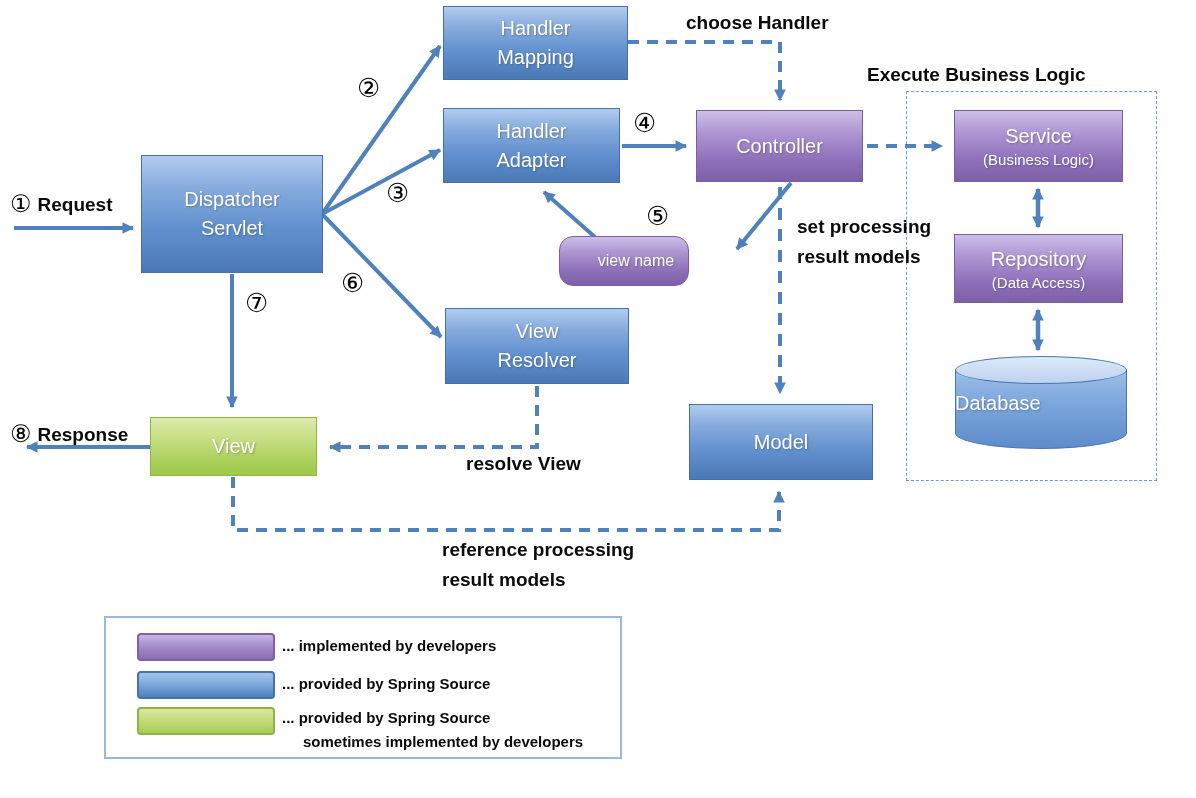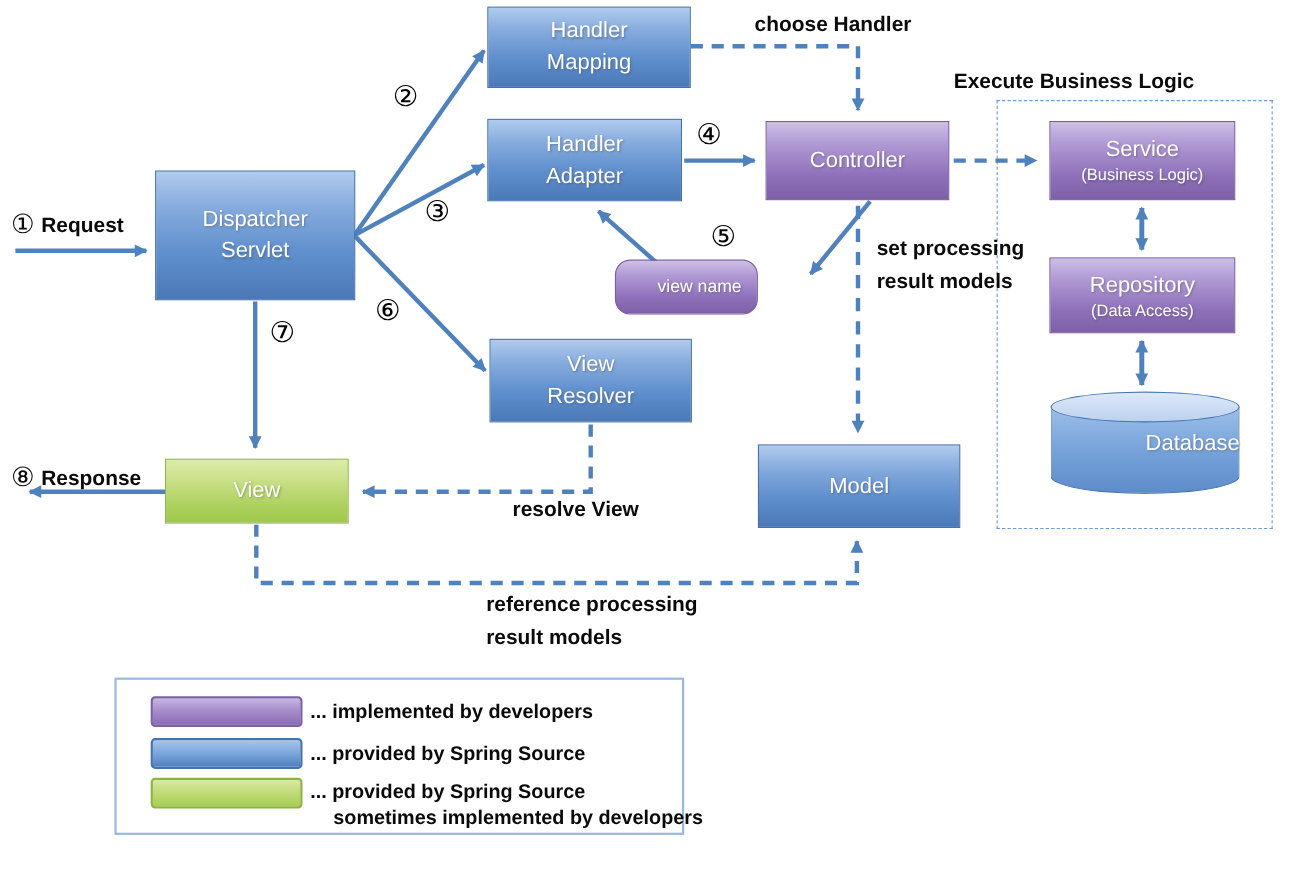--- a/index.html
+++ b/index.html
@@ -40,21 +40,21 @@
     border-radius:0 0 50% 50% / 0 0 16px 16px;
     box-sizing:border-box;
   }
   .cyl-top{
     position:absolute;left:0;right:0;top:0;height:28px;
     background:linear-gradient(180deg,#dde9f8 0%,#bdd1ef 100%);
     border:1.5px solid #4777b3;border-radius:50%;
     box-sizing:border-box;
   }
   .cyl-label{
-    position:absolute;left:0;right:0;top:36px;text-align:right;
+    position:absolute;left:0;right:0;top:36px;text-align:left;
     color:#fff;font-size:20px;text-shadow:1px 1px 2px rgba(50,50,50,.35);
   }
 
   
   .exec-box{
     position:absolute;border:1.5px dashed #6e9bd2;box-sizing:border-box;background:transparent;
   }
 
   
   .ann{position:absolute;color:#0a0a0a;font-size:19px;font-weight:600;line-height:30px;white-space:nowrap;}
@@ -63,21 +63,21 @@
     position:absolute;color:#000;font-size:26px;font-weight:400;line-height:26px;
     font-family:"DejaVu Sans",sans-serif;
   }
 
   
   .legend{position:absolute;left:104px;top:616px;width:518px;height:143px;border:2px solid #98b9dd;box-sizing:border-box;background:#fff;}
   .sw{position:absolute;left:31px;width:138px;height:28px;border-radius:4px;box-sizing:border-box;}
   .sw-purple{background:linear-gradient(180deg,#c7b7e2 0%,#a78dcb 45%,#8b6cb3 100%);border:2px solid #7d61a4;}
   .sw-blue{background:linear-gradient(180deg,#a6c4ec 0%,#7fa9de 45%,#4f81bd 100%);border:2px solid #4673ad;}
   .sw-green{background:linear-gradient(180deg,#d9e9a3 0%,#c3dc7b 45%,#a6cd55 100%);border:2px solid #8db342;}
-  .legend .lbl{position:absolute;left:176px;color:#0a0a0a;font-size:18px;font-weight:600;white-space:nowrap;}
+  .legend .lbl{position:absolute;left:176px;color:#0a0a0a;font-size:15px;font-weight:600;white-space:nowrap;}
 </style>
 </head>
 <body>
 
 <div id="canvas">
 
   <div class="exec-box" style="left:906px;top:91px;width:251px;height:390px;"></div>
 
   <svg class="layer" viewBox="0 0 1196 798">
     <defs>

